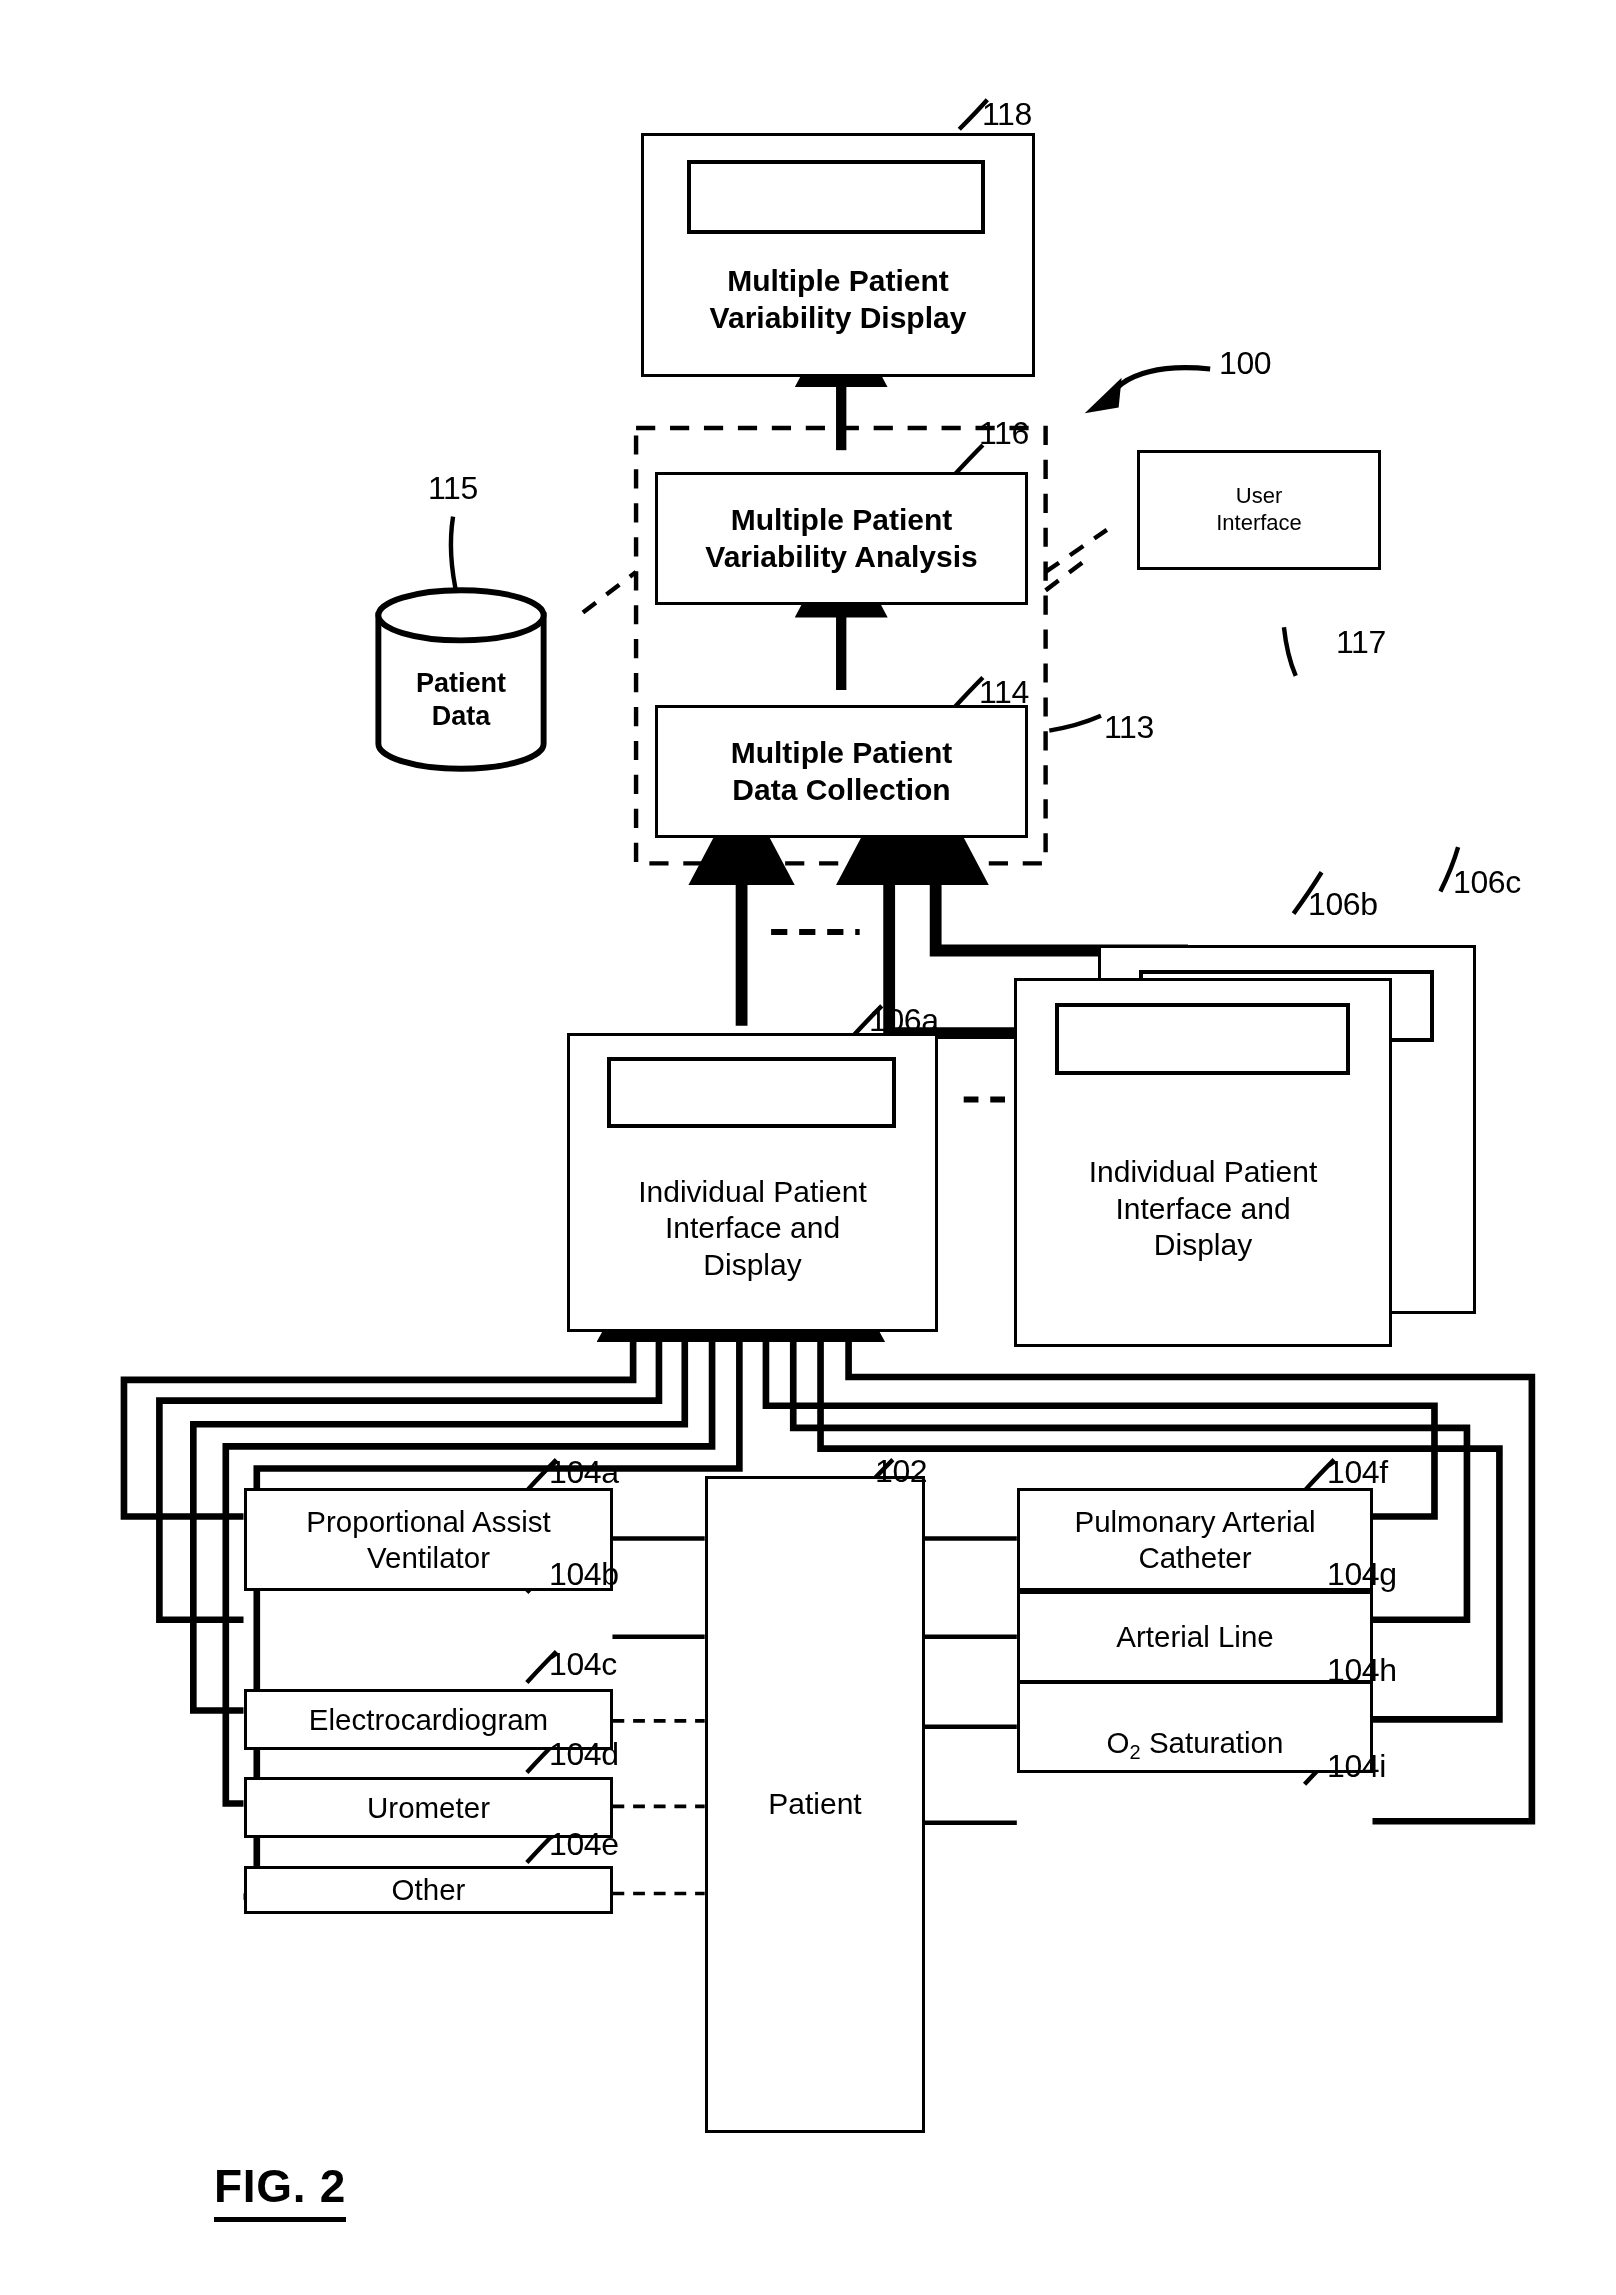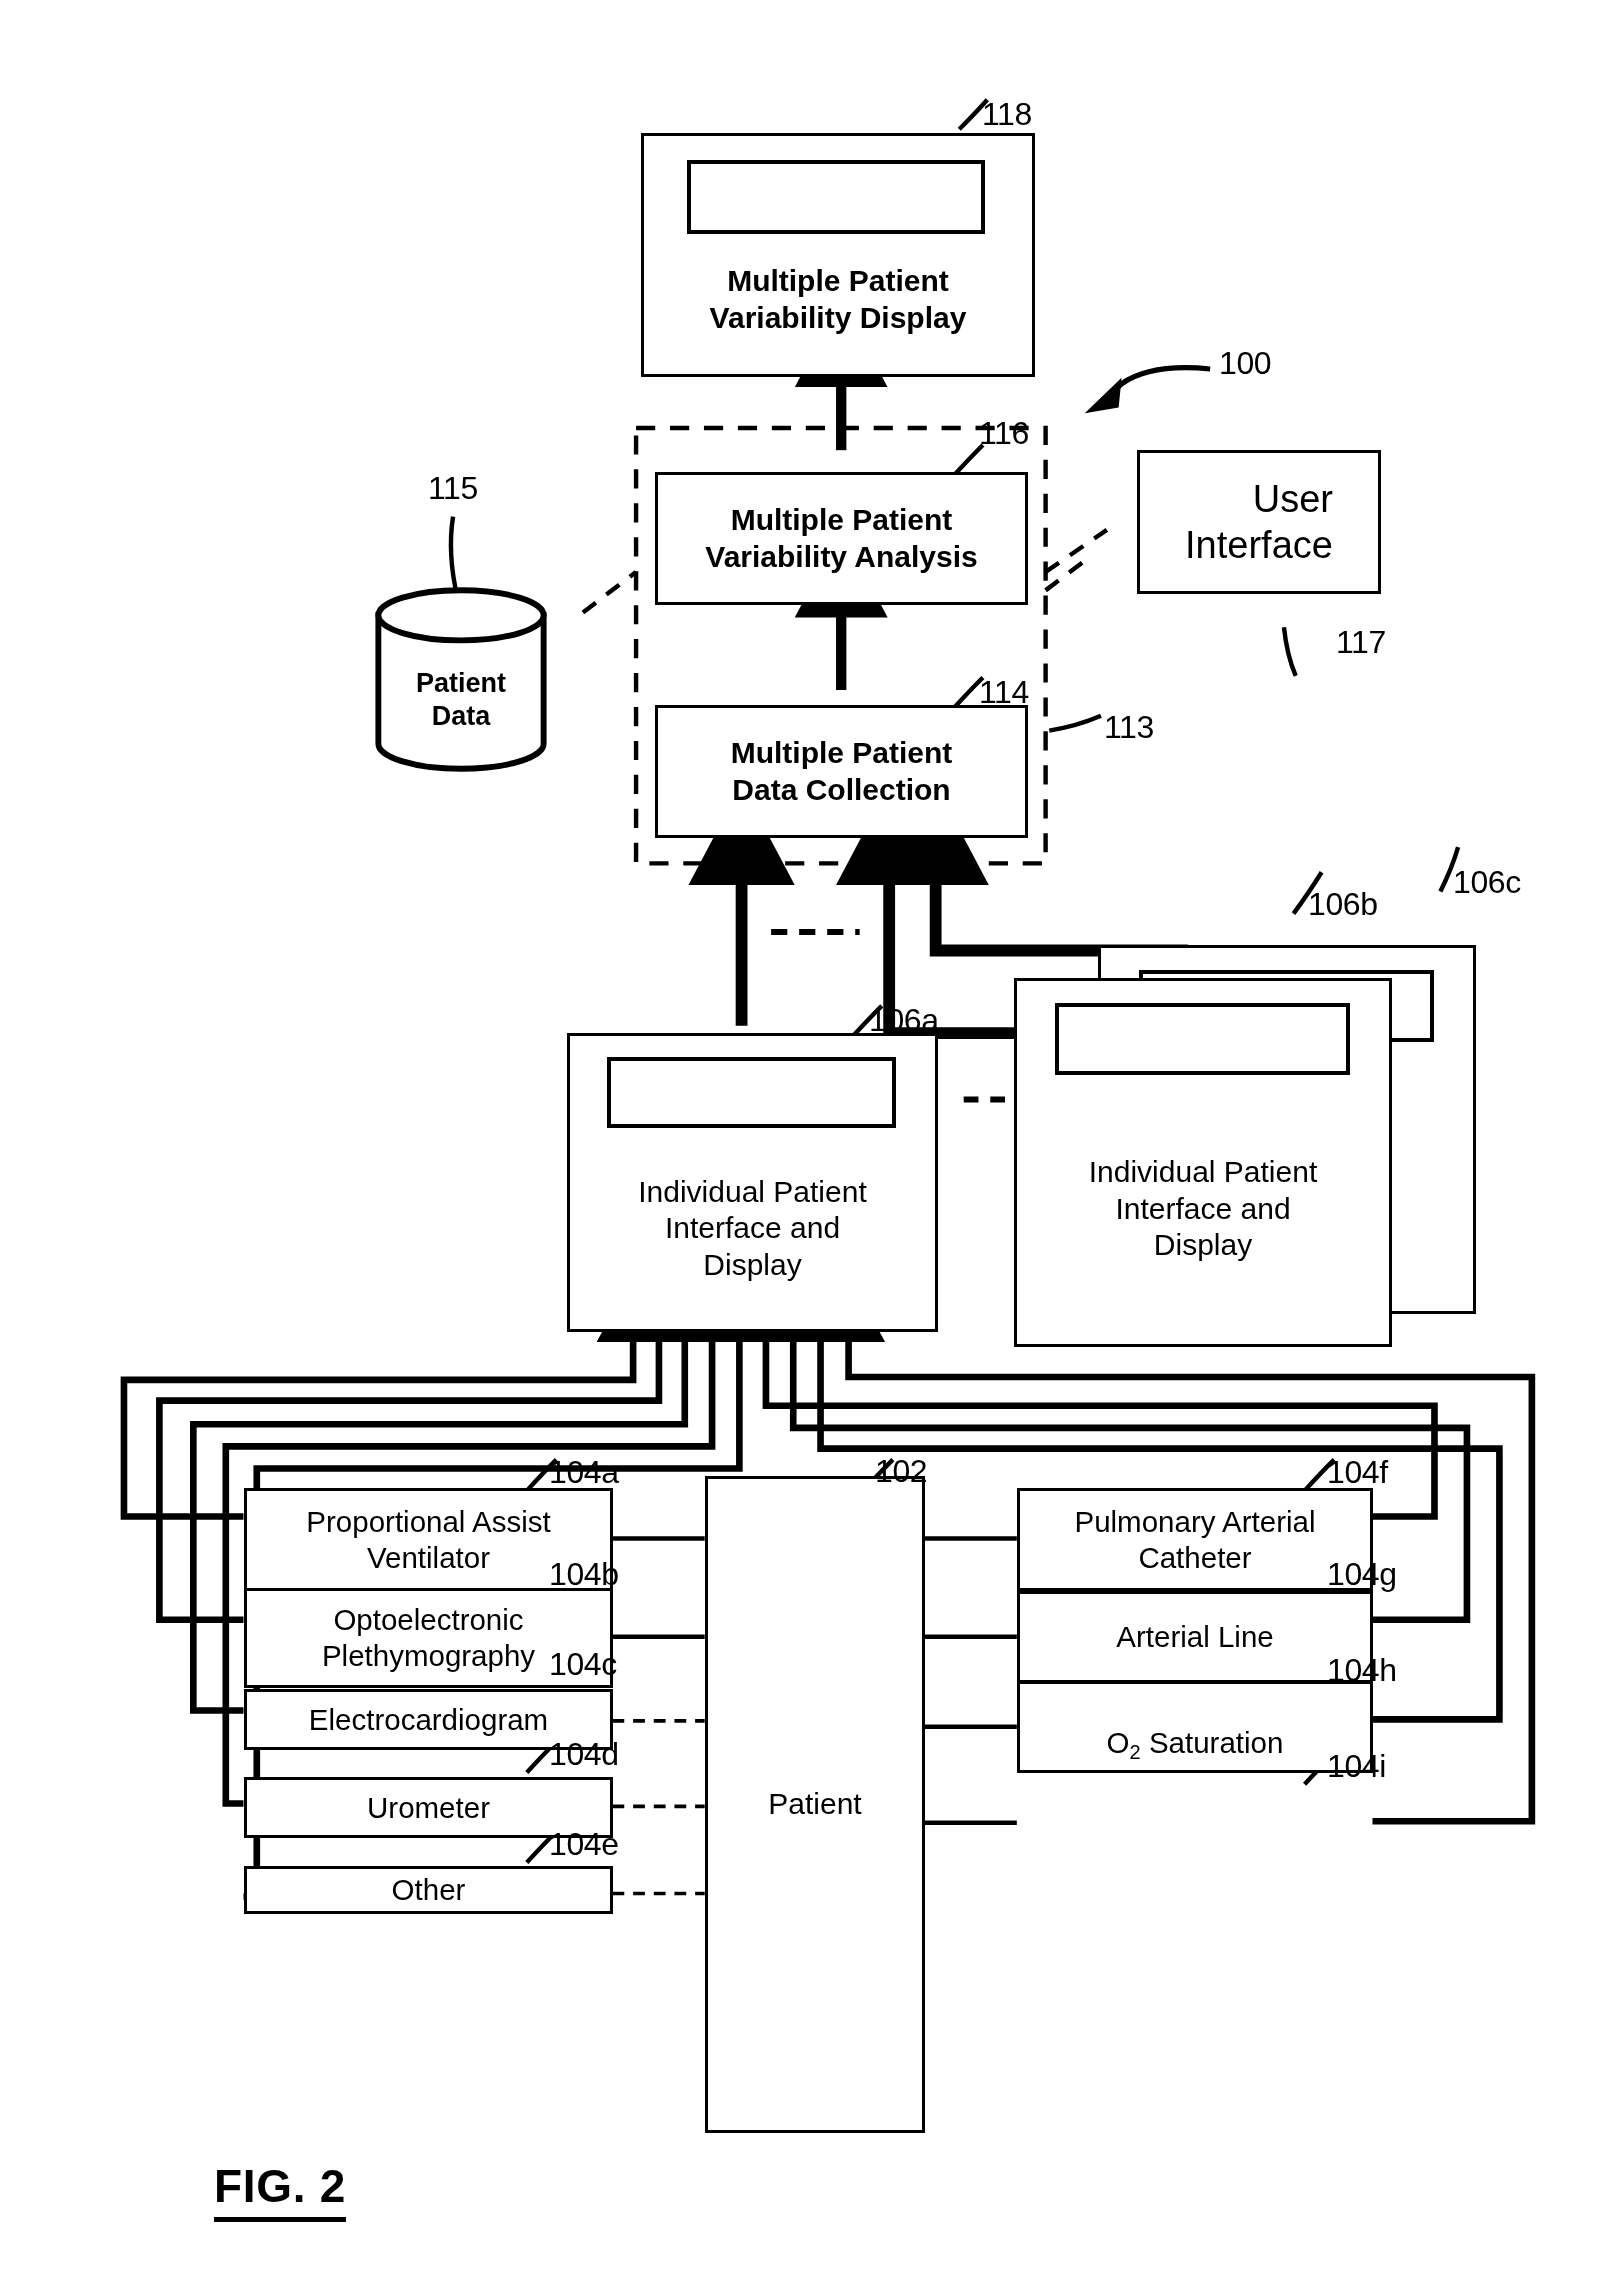--- a/index.html
+++ b/index.html
@@ -205,21 +205,21 @@
   <div class="cyl" style="left:371px; top:587px; width:180px; height:185px;">
     <svg width="180" height="185" viewBox="0 0 244 250">
       <path d="M10 38 L10 212 A112 34 0 0 0 234 212 L234 38 Z" fill="#ffffff" stroke="#000" stroke-width="8"></path>
       <ellipse cx="122" cy="38" rx="112" ry="34" fill="#ffffff" stroke="#000" stroke-width="8"></ellipse>
     </svg>
     <div class="cyl-text" style="top:80px;">Patient
 Data</div>
   </div>
   <div class="ref" style="left:428px; top:470px;">115</div>
 
-  <div class="node" style="left:1137px; top:450px; width:244px; height:144px; font-size:38px;text-align:right;">
+  <div class="node" style="left:1137px; top:450px; width:244px; height:120px; font-size:22px;">
     <div class="node-label">User
 Interface</div>
   </div>
   <div class="ref" style="left:1336px; top:624px;">117</div>
 
   <div class="node" style="left:1098px; top:945px; width:378px; height:369px; z-index:2; font-size:30px;">
     <div class="screen" style="left:38px; top:22px; width:295px; height:72px;"></div>
     <div class="node-label" style="margin-top:96px;">ent</div>
     <div class="node-label">d</div>
   </div>
@@ -246,24 +246,20 @@
     <div class="node-label">Patient</div>
   </div>
   <div class="ref" style="left:875px; top:1453px;">102</div>
 
   <div class="node thin" style="left:244px; top:1488px; width:369px; height:103px; font-size:29.5px;">
     <div class="node-label">Proportional Assist
 Ventilator</div>
   </div>
   <div class="ref" style="left:549px; top:1454px;">104a</div>
 
-  <div class="node thin" style="left:244px; top:1588px; width:369px; height:100px; font-size:29.5px;">
-    <div class="node-label">Optoelectronic
-Plethymography</div>
-  </div>
   <div class="ref" style="left:549px; top:1556px;">104b</div>
 
   <div class="node thin" style="left:244px; top:1689px; width:369px; height:61px; font-size:29.5px;">
     <div class="node-label">Electrocardiogram</div>
   </div>
   <div class="ref" style="left:549px; top:1646px;">104c</div>
 
   <div class="node thin" style="left:244px; top:1777px; width:369px; height:61px; font-size:29.5px;">
     <div class="node-label">Urometer</div>
   </div>

